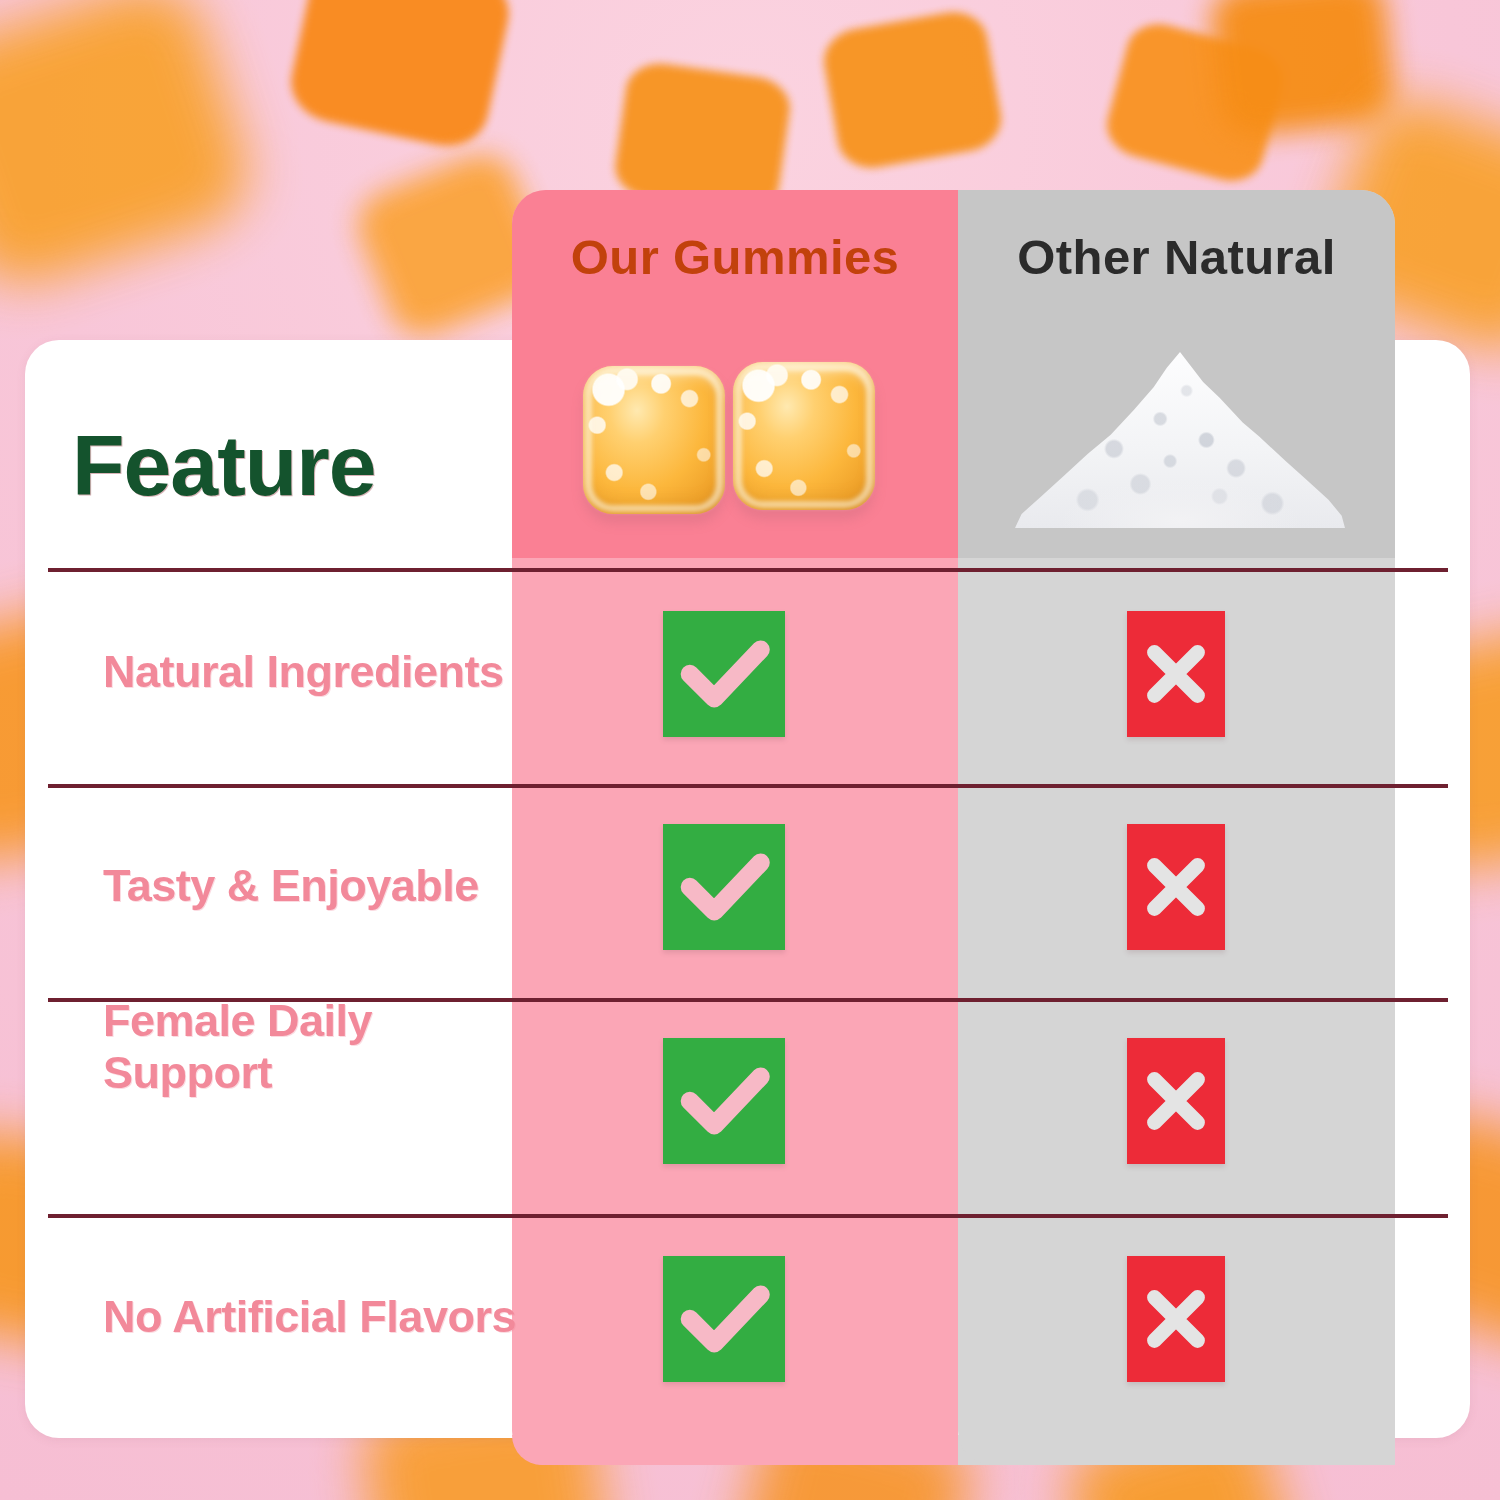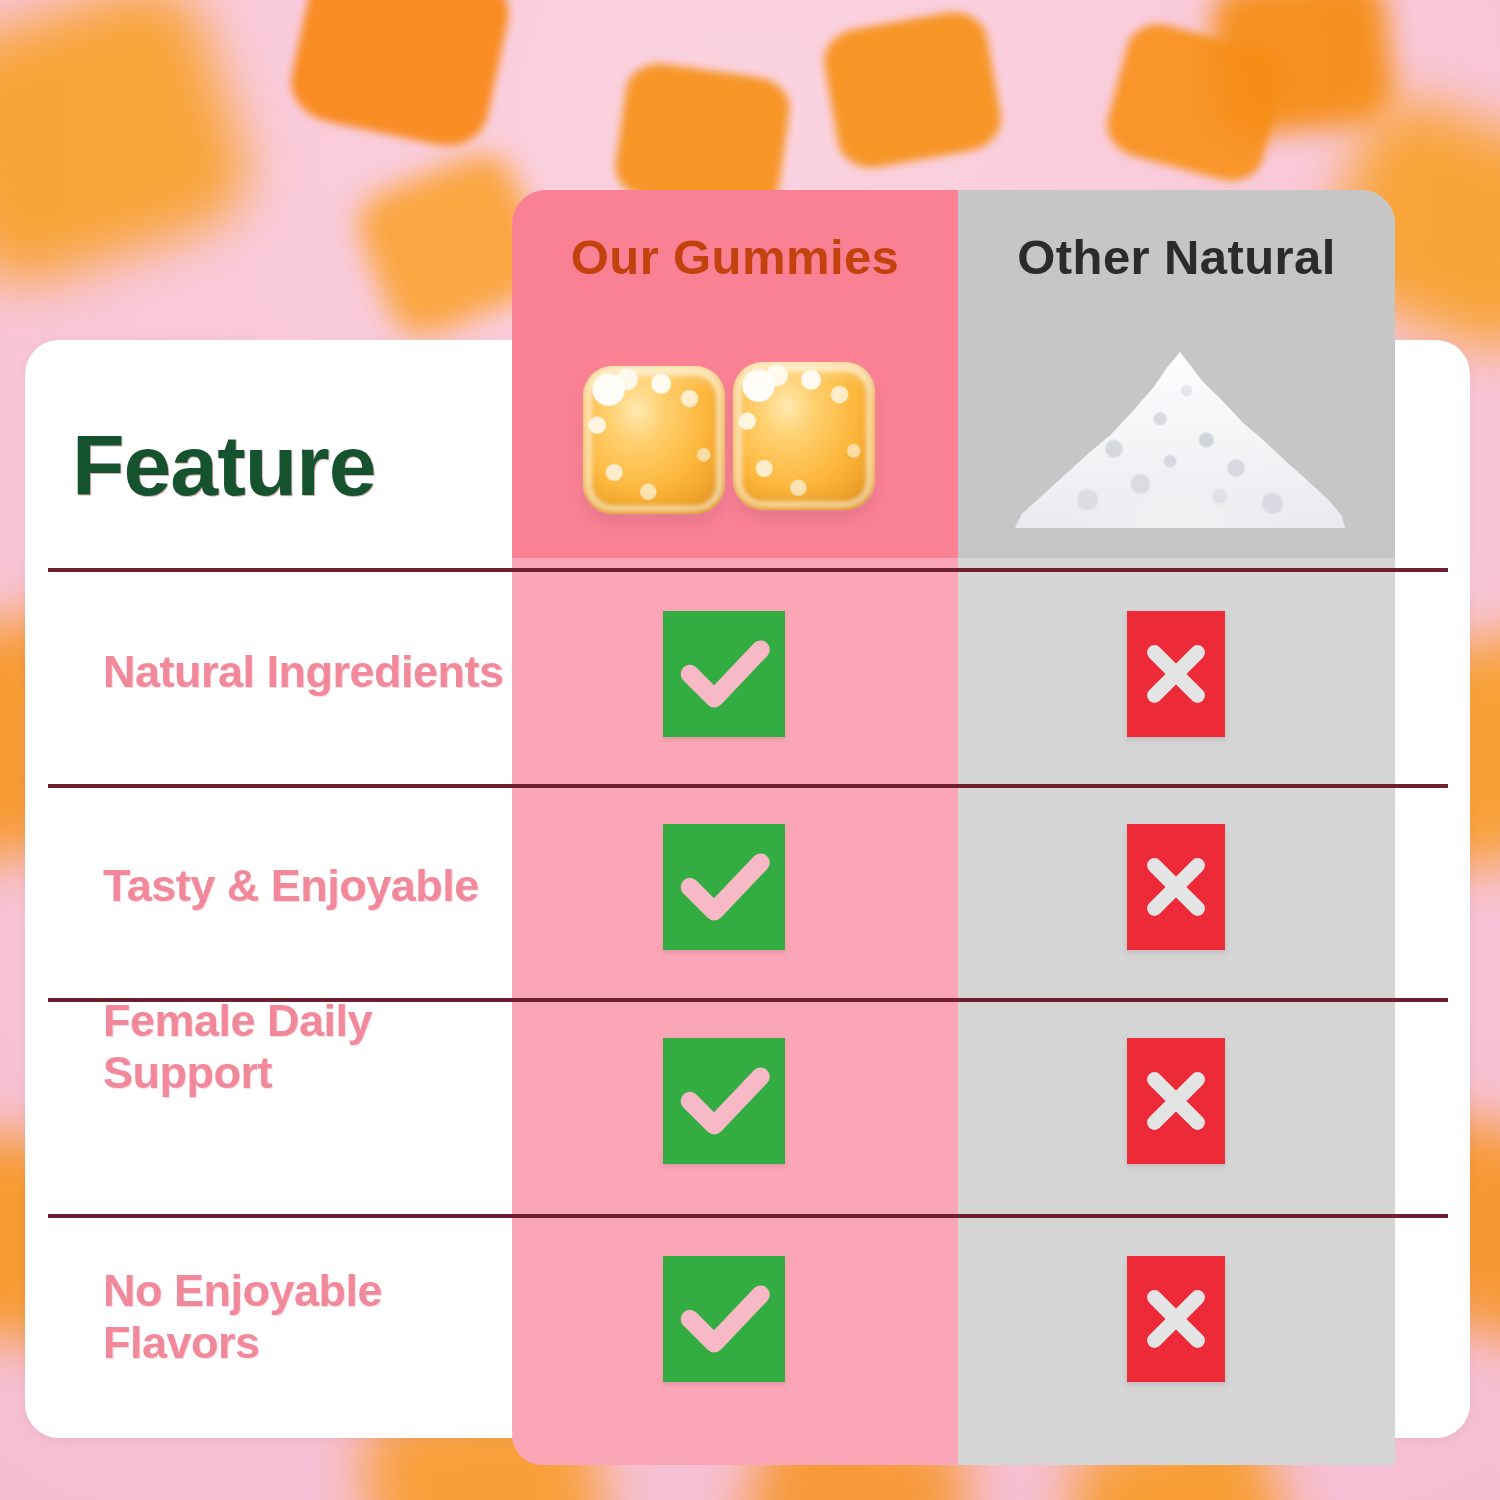--- a/index.html
+++ b/index.html
@@ -247,21 +247,21 @@
     <svg viewBox="0 0 100 100" aria-hidden="true">
       <path d="M22 50 L42 70 L80 30" fill="none" stroke="#f7b9c6" stroke-width="15" stroke-linecap="round" stroke-linejoin="round"></path>
     </svg>
   </div>
   <div class="mark no" style="left:1127px;top:1038px;">
     <svg viewBox="0 0 100 100" aria-hidden="true">
       <path d="M28 28 L72 72 M72 28 L28 72" fill="none" stroke="#e4e4e4" stroke-width="15" stroke-linecap="round"></path>
     </svg>
   </div>
 
-  <div class="row-label" style="top:1282px;">No Enjoyable Flavors</div>
+  <div class="row-label" style="top:1282px;">No Artificial Flavors</div>
   <div class="mark yes" style="left:663px;top:1256px;">
     <svg viewBox="0 0 100 100" aria-hidden="true">
       <path d="M22 50 L42 70 L80 30" fill="none" stroke="#f7b9c6" stroke-width="15" stroke-linecap="round" stroke-linejoin="round"></path>
     </svg>
   </div>
   <div class="mark no" style="left:1127px;top:1256px;">
     <svg viewBox="0 0 100 100" aria-hidden="true">
       <path d="M28 28 L72 72 M72 28 L28 72" fill="none" stroke="#e4e4e4" stroke-width="15" stroke-linecap="round"></path>
     </svg>
   </div>

